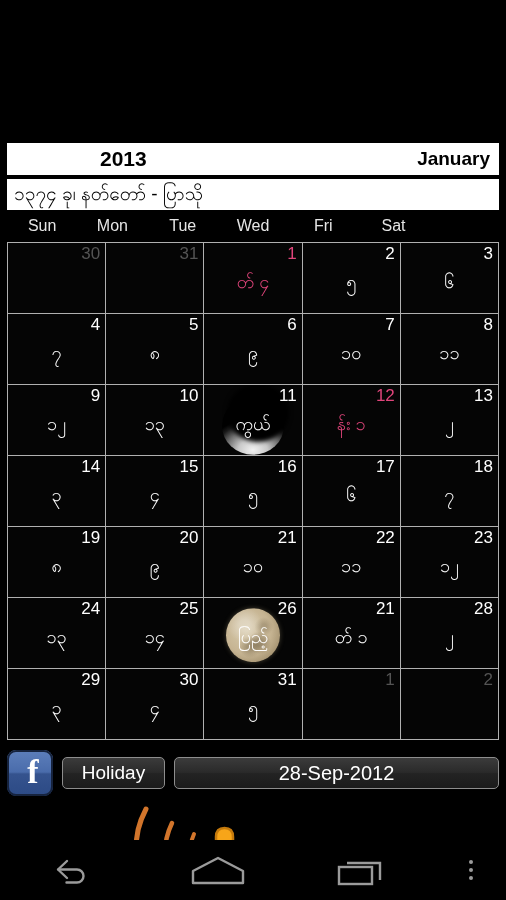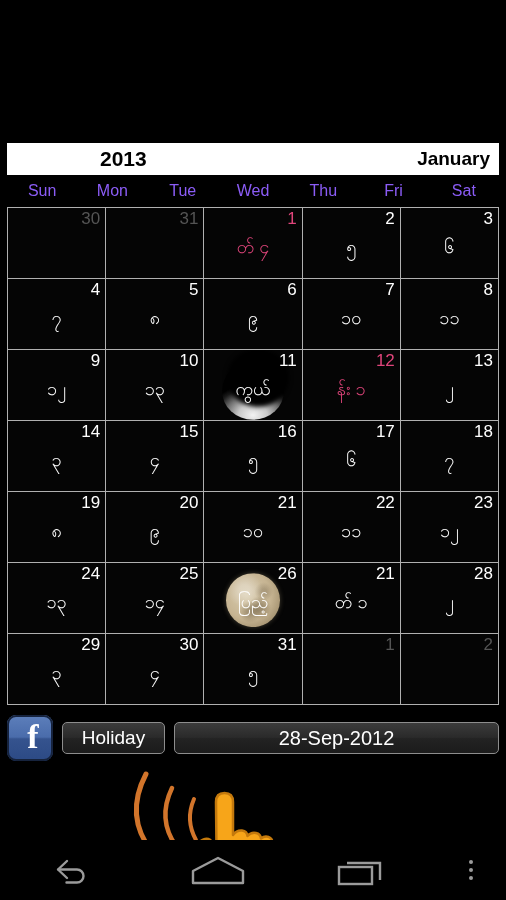--- a/index.html
+++ b/index.html
@@ -34,21 +34,21 @@
   }
   .mm-bar span { line-height:1; position:relative; top:-1px; }
 
   
   .weekdays {
     display:grid; grid-template-columns:repeat(7,1fr);
     margin:0 7px; height:32px; background:#000;
   }
   .weekdays div {
     display:flex; align-items:center; justify-content:center;
-    color:#8b5cf6; font-size:16px;
+    color:#e5e5e5; font-size:16px;
   }
 
   
   .cal {
     margin:0 7px;
     border-left:1px solid #b0b0b0;
     border-top:1px solid #b0b0b0;
     display:grid;
     grid-template-columns:repeat(5,1fr);
     grid-auto-rows:71px;
@@ -165,27 +165,29 @@
 
 <div id="app">
 
   <div class="top-spacer"></div>
 
   <div class="title-bar">
     <span class="title-year">2013</span>
     <span class="title-month">January</span>
   </div>
 
+  <div class="mm-bar">
+    <span>၁၃၇၄ ခု၊ နတ်တော် - ပြာသို</span>
+  </div>
 
   <div class="weekdays" id="weekdays">
       <div>Sun</div>
       <div>Mon</div>
       <div>Tue</div>
       <div>Wed</div>
-      <div>Thu</div>
       <div>Fri</div>
       <div>Sat</div>
     </div>
 
   <div class="cal" id="cal">
       <div class="cell dim">
         <span class="gnum">30</span>
       </div>
       <div class="cell dim">
         <span class="gnum">31</span>

